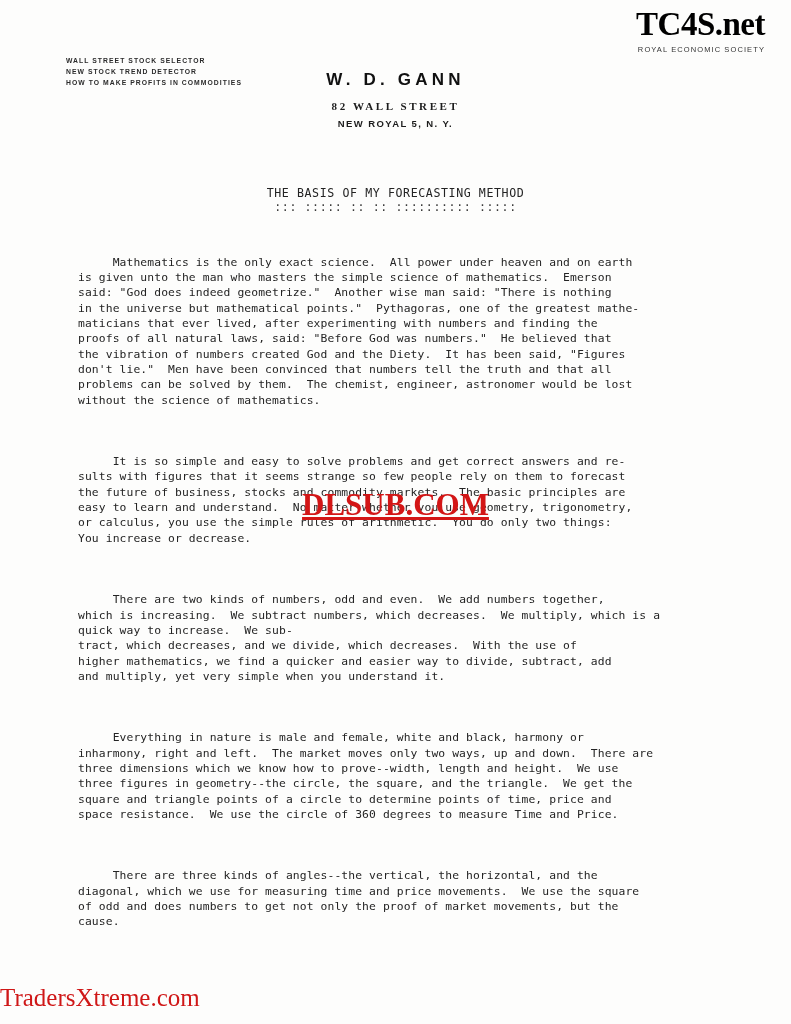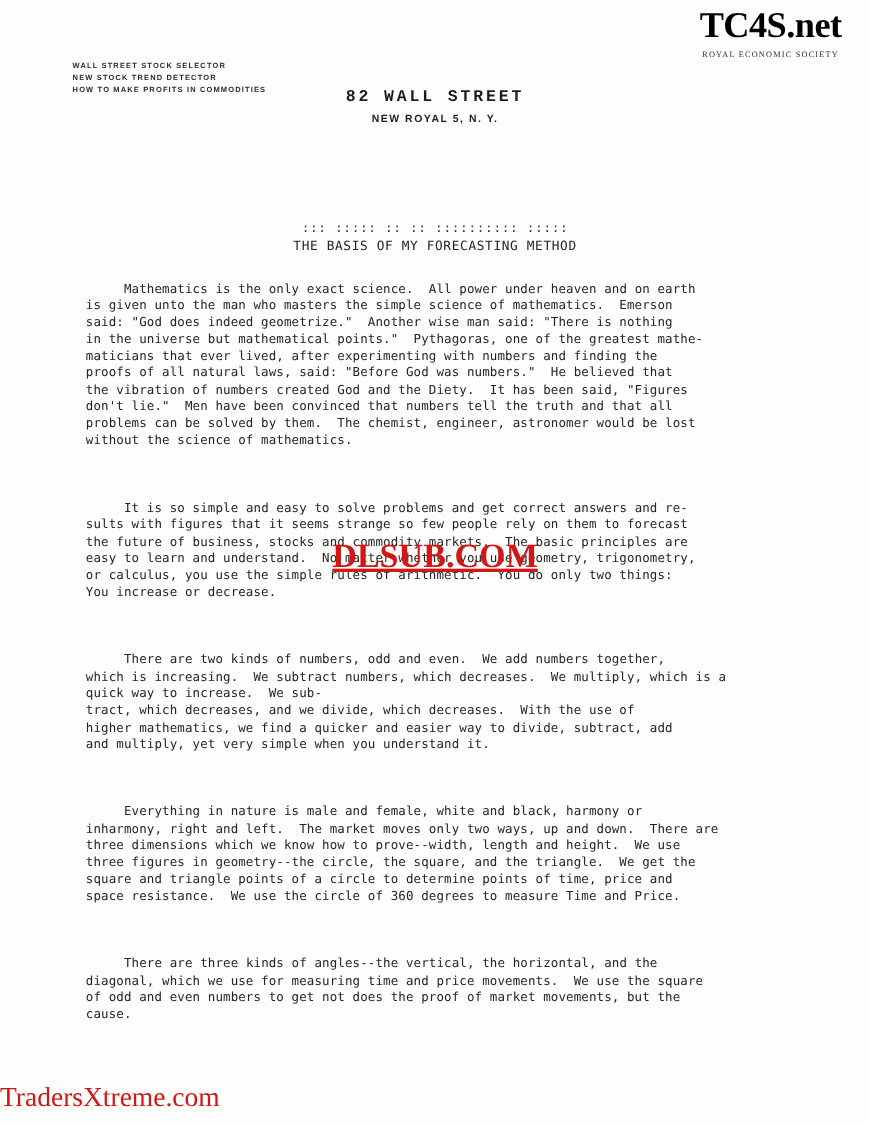--- a/index.html
+++ b/index.html
@@ -20,33 +20,33 @@
     position: absolute;
     inset: 0;
     background: #fdfdfc;
   }
 
   
   .tc4s {
     position: absolute;
     top: 8px;
     right: 26px;
-    text-align: center;
+    text-align: right;
     line-height: 1;
   }
   .tc4s-main {
     font-family: "Liberation Serif", serif;
     font-weight: bold;
     font-size: 33px;
     color: #000000;
     letter-spacing: -0.5px;
   }
   .tc4s-sub {
     margin-top: 5px;
-    font-family: Liberation Serif, serif;
+    font-family: Liberation Sans, sans-serif;
     font-size: 7.5px;
     letter-spacing: 1.1px;
     color: #333333;
   }
 
   
   .letterhead-left {
     position: absolute;
     top: 55px;
     left: 66px;
@@ -69,22 +69,22 @@
   }
   .lh-name {
     font-family: "Liberation Sans", sans-serif;
     font-size: 17px;
     font-weight: bold;
     letter-spacing: 4.2px;
     color: #111111;
   }
   .lh-addr1 {
     margin-top: 10px;
-    font-family: Liberation Mono, monospace;
-    font-size: 15px;
+    font-family: Liberation Serif, serif;
+    font-size: 11px;
     font-weight: bold;
     letter-spacing: 2.6px;
     color: #1c1c1c;
   }
   .lh-addr2 {
     margin-top: 6px;
     font-family: "Liberation Sans", sans-serif;
     font-size: 9.5px;
     font-weight: bold;
     letter-spacing: 1.4px;
@@ -94,21 +94,20 @@
   
   .doc-title {
     position: absolute;
     top: 186px;
     left: 0;
     width: 791px;
     text-align: center;
     font-size: 11.6px;
     letter-spacing: 0.6px;
     color: #232323;
-    margin-top: 30px;
   }
   .doc-title-underline {
     position: absolute;
     top: 200px;
     left: 0;
     width: 791px;
     text-align: center;
     font-size: 11.6px;
     letter-spacing: 0.6px;
     color: #3a3a3a;
@@ -174,20 +173,21 @@
     <div class="tc4s-sub">ROYAL  ECONOMIC  SOCIETY</div>
   </div>
 
   <div class="letterhead-left">
     <div>Wall Street Stock Selector</div>
     <div>New Stock Trend Detector</div>
     <div>How to Make Profits in Commodities</div>
   </div>
 
   <div class="letterhead-center">
+    <div class="lh-name">W. D. GANN</div>
     <div class="lh-addr1">82 WALL STREET</div>
     <div class="lh-addr2">NEW ROYAL 5, N. Y.</div>
   </div>
 
   <div class="doc-title">THE BASIS OF MY FORECASTING METHOD</div>
   <div class="doc-title-underline">::: ::::: :: :: :::::::::: :::::</div>
 
   <div class="body">
     <p class="para">     Mathematics is the only exact science.  All power under heaven and on earth
 is given unto the man who masters the simple science of mathematics.  Emerson
@@ -212,21 +212,21 @@
 higher mathematics, we find a quicker and easier way to divide, subtract, add
 and multiply, yet very simple when you understand it.</p>
     <p class="para">     Everything in nature is male and female, white and black, harmony or
 inharmony, right and left.  The market moves only two ways, up and down.  There are
 three dimensions which we know how to prove--width, length and height.  We use
 three figures in geometry--the circle, the square, and the triangle.  We get the
 square and triangle points of a circle to determine points of time, price and
 space resistance.  We use the circle of 360 degrees to measure Time and Price.</p>
     <p class="para">     There are three kinds of angles--the vertical, the horizontal, and the
 diagonal, which we use for measuring time and price movements.  We use the square
-of odd and even numbers to get not does the proof of market movements, but the
+of odd and does numbers to get not only the proof of market movements, but the
 cause.</p>
     
   </div>
 
   <div class="wm-dlsub">DLSUB.COM</div>
   <div class="wm-traders">TradersXtreme.com</div>
 
 </div>
 
 </body></html>

